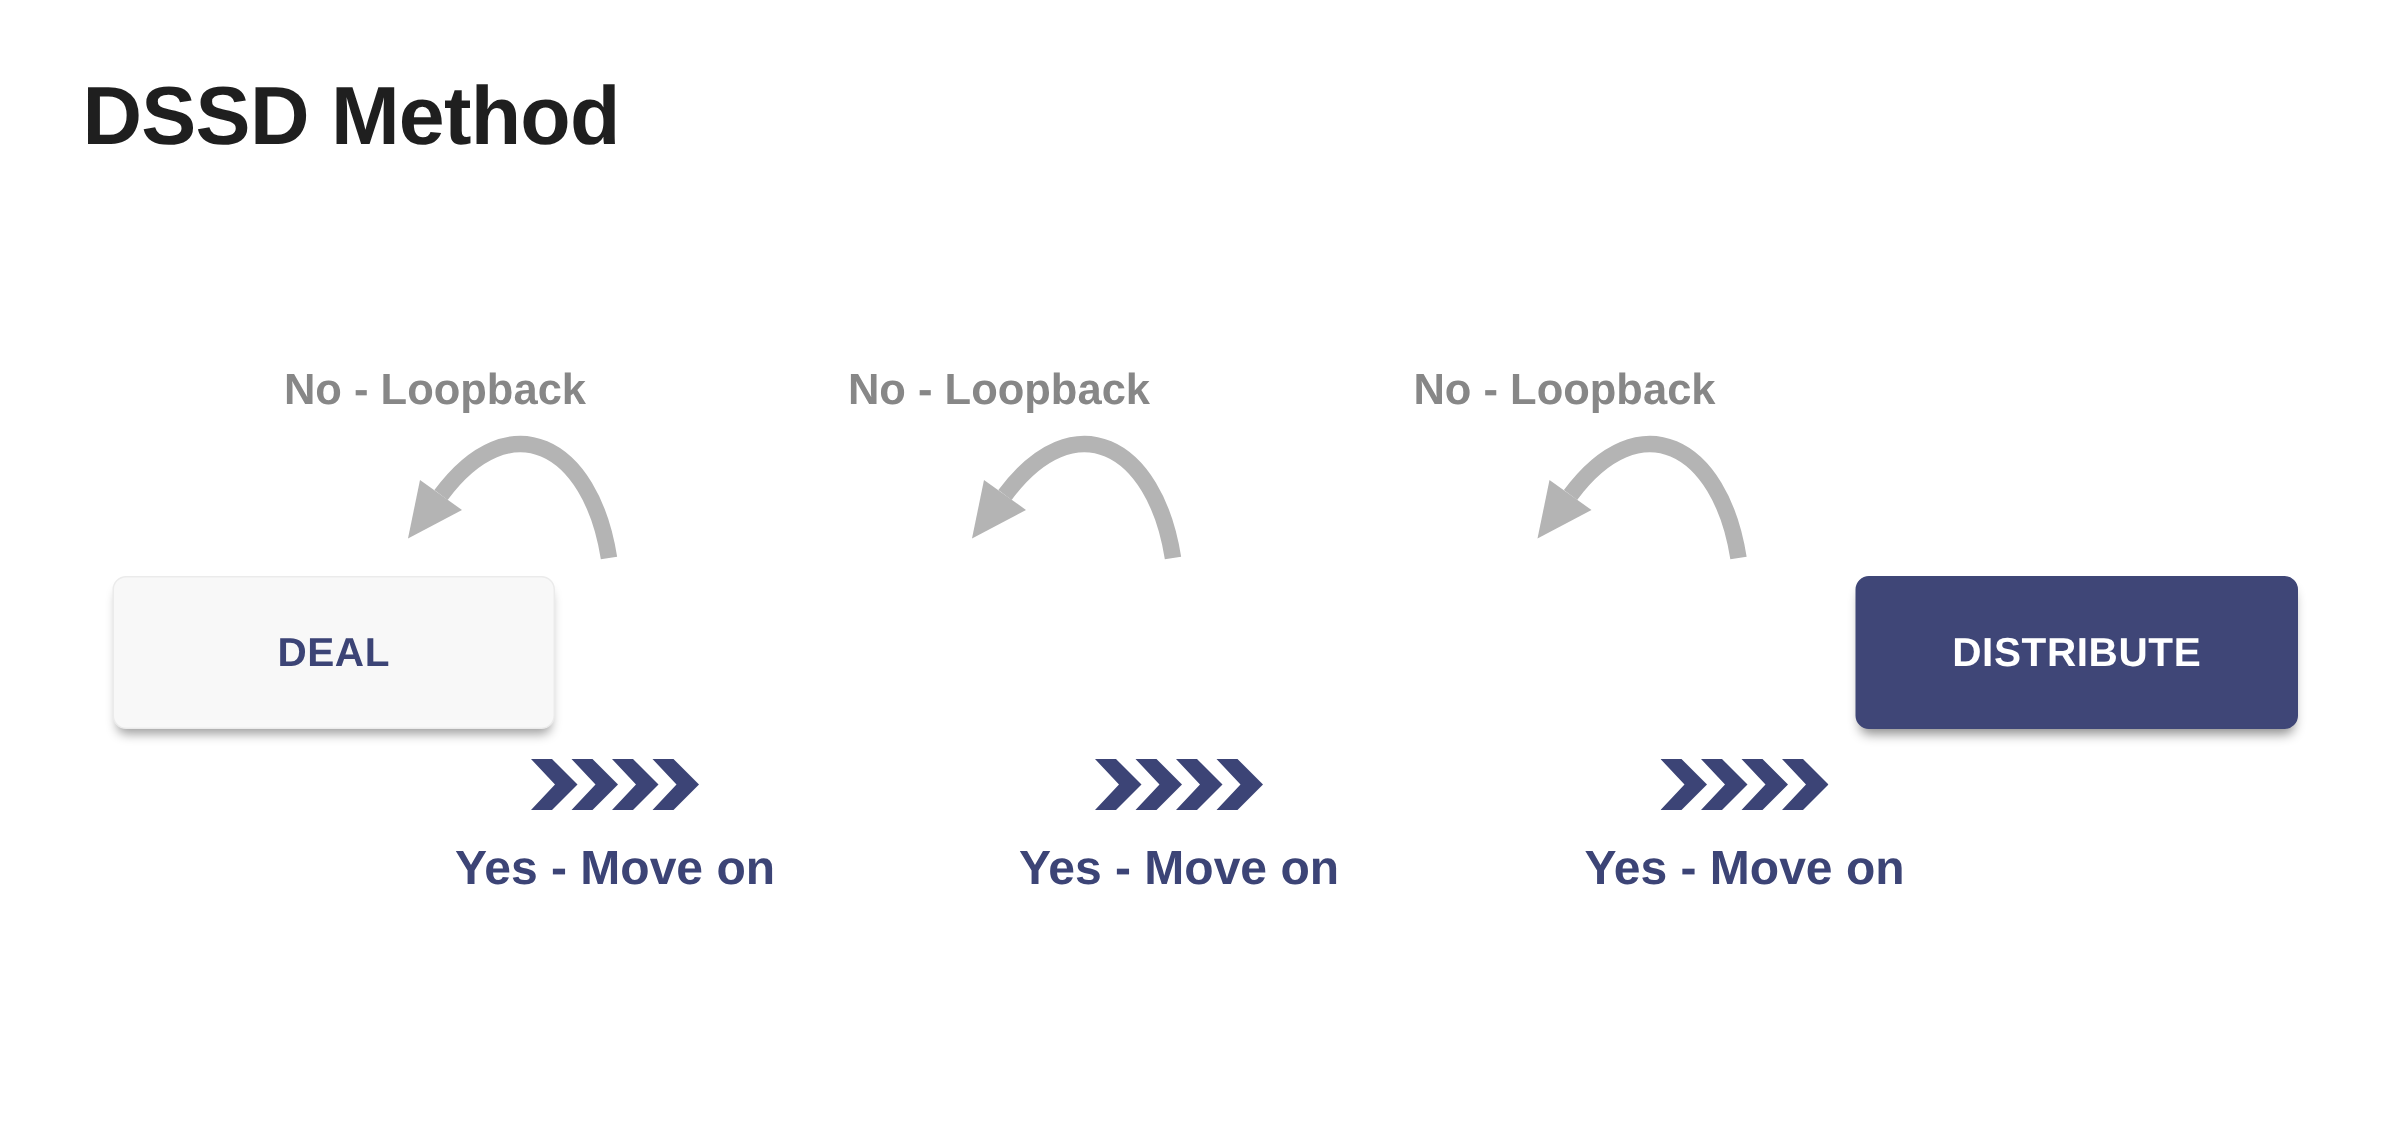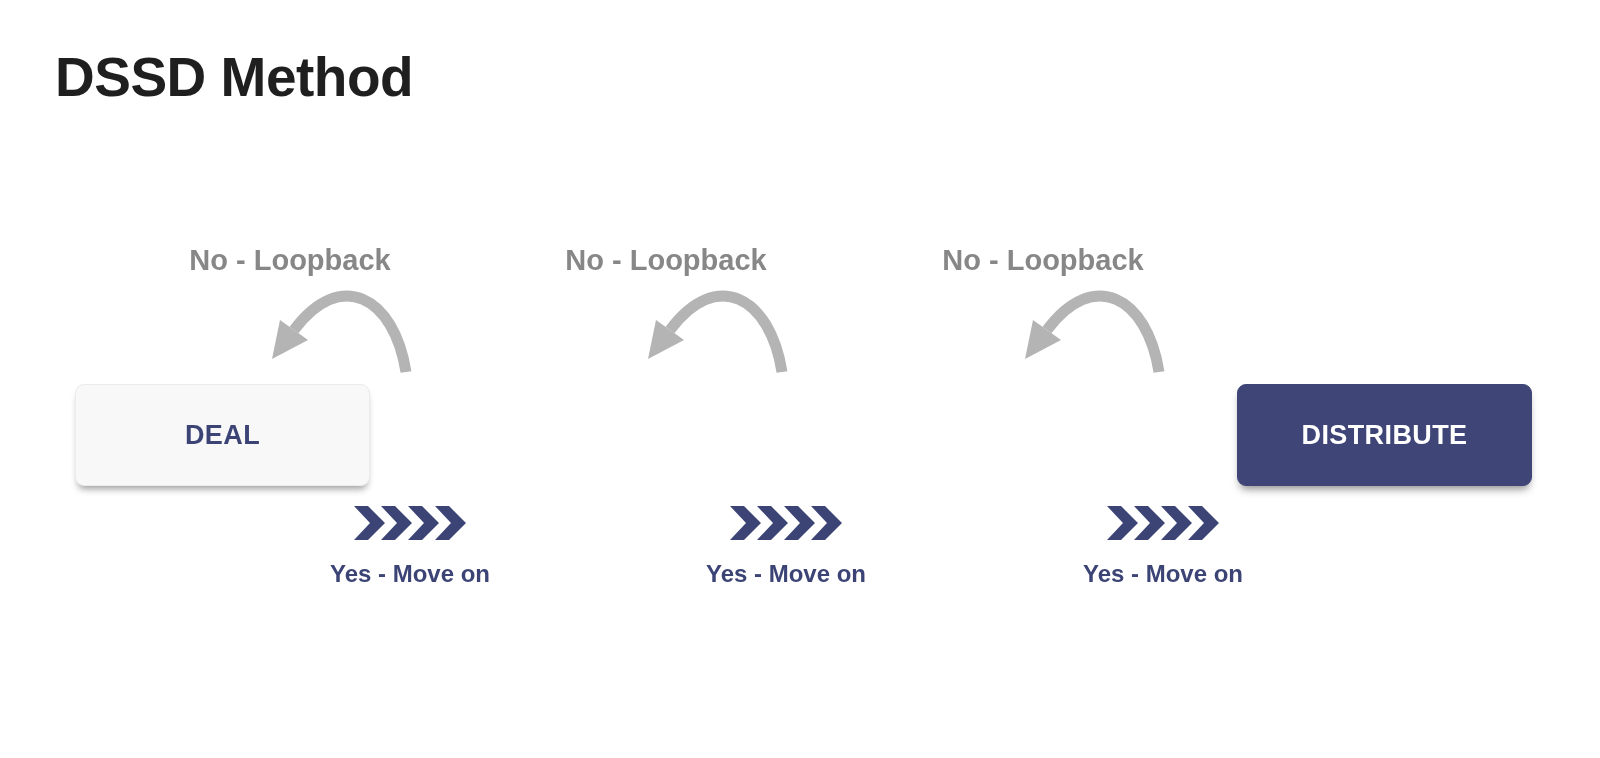--- a/index.html
+++ b/index.html
@@ -62,21 +62,21 @@
   }
   .loopback-svg path{stroke:currentColor;fill:none;}
   .loopback-svg polygon{fill:currentColor;}
   .chevrons-svg{
     position:absolute;left:-56px;top:506px;width:112px;height:34px;
     color:var(--navy);
   }
   .chevrons-svg polygon{fill:currentColor;}
   .yes-label{
     position:absolute;left:-120px;top:560px;width:240px;
-    text-align:center;font-size:24px;font-weight:bold;
+    text-align:center;font-size:32px;font-weight:bold;
     color:var(--navy);white-space:nowrap;
   }
 </style>
 </head>
 <body>
 
 <div class="canvas">
 
   <h1 class="page-title">DSSD Method</h1>
 

